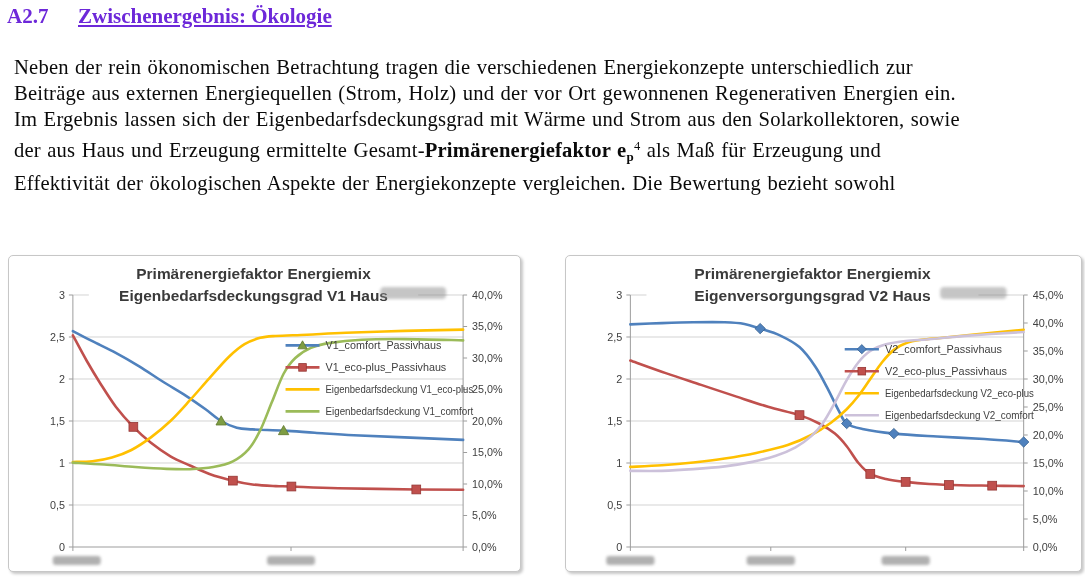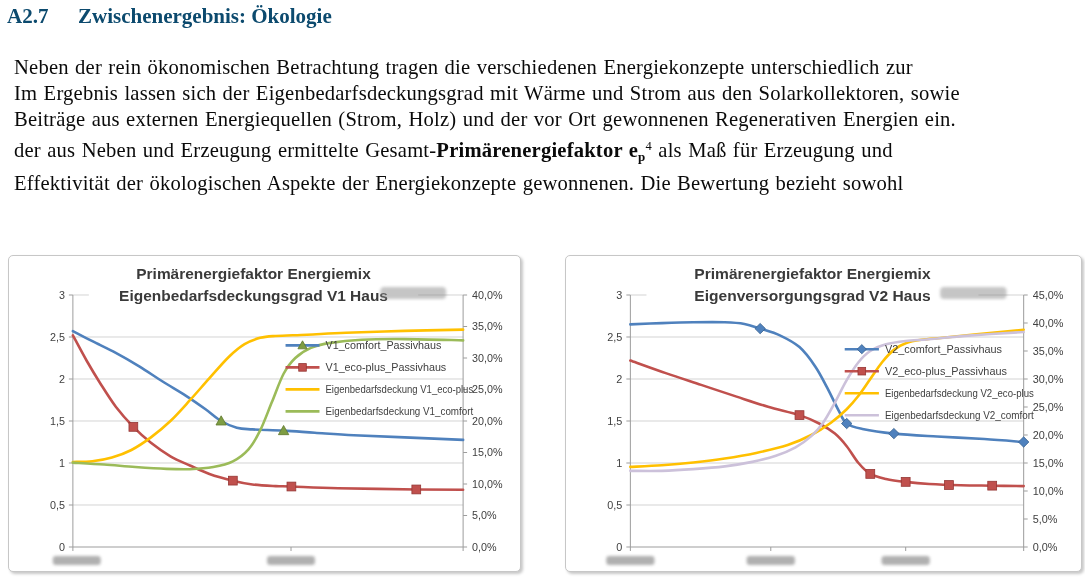--- a/index.html
+++ b/index.html
@@ -1,18 +1,18 @@
 <!DOCTYPE html>
 <html><head>
 <meta charset="utf-8">
 <style>
   html,body{margin:0;padding:0;}
   body{width:1085px;height:580px;position:relative;background:#ffffff;overflow:hidden;
        font-family:"Liberation Serif",serif;}
-  .heading{position:absolute;left:7px;top:4px;font-weight:bold;font-size:21px;color:#0c4a6e;white-space:nowrap;}
+  .heading{position:absolute;left:7px;top:4px;font-weight:bold;font-size:21px;color:#6d28d9;white-space:nowrap;text-decoration:underline;}
   .heading .num{display:inline-block;width:71px;}
   .para{position:absolute;left:14px;top:54px;font-size:20.6px;line-height:26.2px;color:#0a0a0a;
         letter-spacing:0.2px;word-spacing:1px;}
   .para-line{white-space:nowrap;}
   .para .b{font-weight:bold;}
   .para .sub{font-size:13px;vertical-align:-4px;}
   .para .sup{font-size:12.5px;vertical-align:7px;}
   .chart-frame{position:absolute;top:255px;height:315px;background:#fff;border:1px solid #c7c7c7;
                border-radius:5px;box-shadow:2px 2px 3px rgba(0,0,0,0.22);}
   #chart0{left:8px;width:511px;}
@@ -23,24 +23,24 @@
 </style>
 </head>
 <body>
 
 <div class="heading">
   <span class="num">A2.7</span><span>Zwischenergebnis: Ökologie</span>
 </div>
 
 <div class="para">
     <div class="para-line"><span>Neben der rein ökonomischen Betrachtung tragen die verschiedenen Energiekonzepte unterschiedlich zur</span></div>
+    <div class="para-line"><span>Beiträge aus externen Energiequellen (Strom, Holz) und der vor Ort gewonnenen Regenerativen Energien ein.</span></div>
     <div class="para-line"><span>Im Ergebnis lassen sich der Eigenbedarfsdeckungsgrad mit Wärme und Strom aus den Solarkollektoren, sowie</span></div>
-    <div class="para-line"><span>Beiträge aus externen Energiequellen (Strom, Holz) und der vor Ort gewonnenen Regenerativen Energien ein.</span></div>
-    <div class="para-line"><span>der aus Neben und Erzeugung ermittelte Gesamt-</span><span class="b">Primärenergiefaktor e</span><span class="b sub">p</span><span class="sup">4</span><span> als Maß für Erzeugung und</span></div>
-    <div class="para-line"><span>Effektivität der ökologischen Aspekte der Energiekonzepte gewonnenen. Die Bewertung bezieht sowohl</span></div>
+    <div class="para-line"><span>der aus Haus und Erzeugung ermittelte Gesamt-</span><span class="b">Primärenergiefaktor e</span><span class="b sub">p</span><span class="sup">4</span><span> als Maß für Erzeugung und</span></div>
+    <div class="para-line"><span>Effektivität der ökologischen Aspekte der Energiekonzepte vergleichen. Die Bewertung bezieht sowohl</span></div>
   </div>
 
 <div class="chart-frame" id="chart0">
   <svg viewBox="0 0 512 315" preserveAspectRatio="none">
       <defs>
         <filter id="blur0" x="-60%" y="-60%" width="220%" height="220%">
           <feGaussianBlur stdDeviation="1.7"></feGaussianBlur>
         </filter>
       </defs>
       <g>

